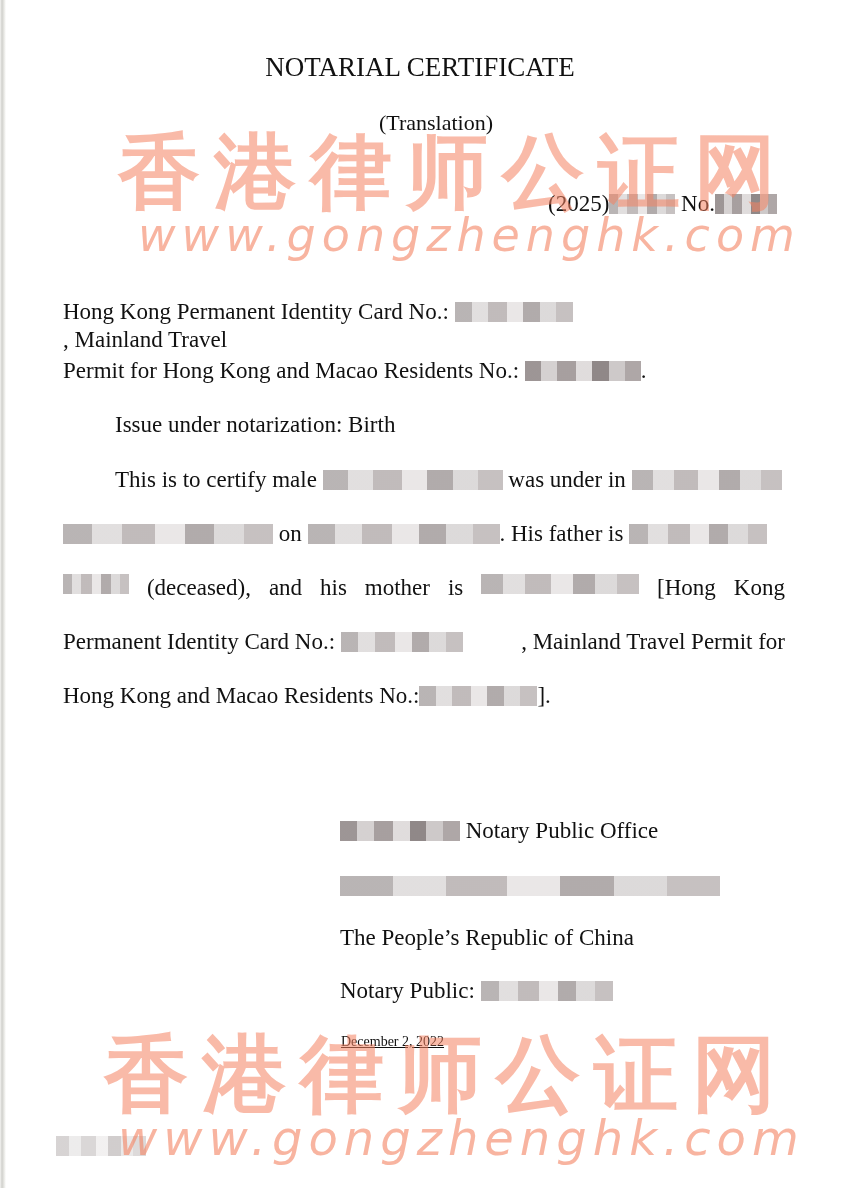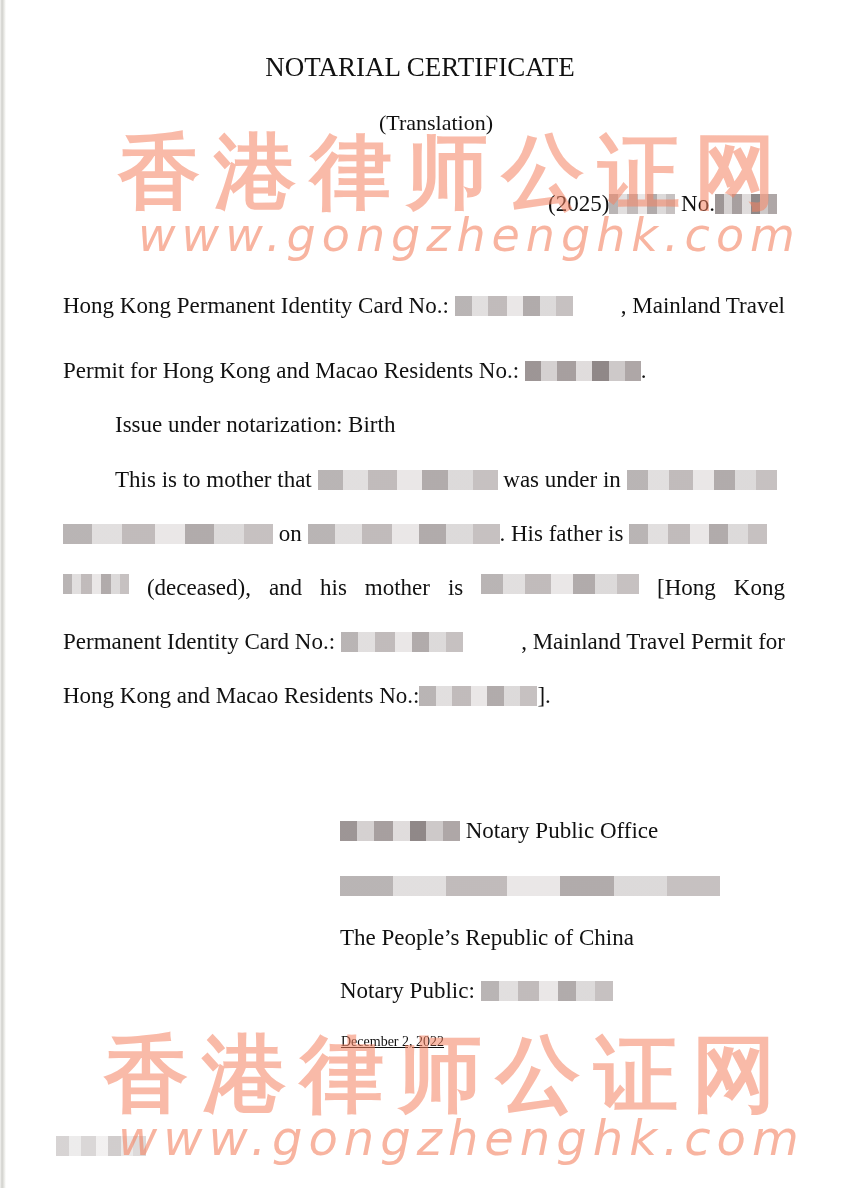--- a/index.html
+++ b/index.html
@@ -55,33 +55,33 @@
 
   <div class="title">NOTARIAL CERTIFICATE</div>
   <div class="subtitle">(Translation)</div>
 
   <div class="line" style="top:190px; left:548px;">
     <span>(2025)</span><span class="redact light" style="width:66px;"></span>
     <span>No.</span><span class="redact" style="width:62px;"></span>
   </div>
 
 
-  <div class="line justify" style="top:292px; left:63px;">
+  <div class="line justify" style="top:298px; left:63px;flex-direction:column;">
     <span><span>Hong Kong Permanent Identity Card No.:</span> <span class="redact light" style="width:118px;"></span></span>
     <span>, Mainland Travel</span>
   </div>
 
   <div class="line" style="top:357px; left:63px;">
     <span>Permit for Hong Kong and Macao Residents No.:</span> <span class="redact" style="width:116px;"></span><span>.</span>
   </div>
 
   <div class="line" style="top:411px; left:115px;">Issue under notarization: Birth</div>
 
   <div class="line" style="top:466px; left:115px;">
-    <span>This is to mother that</span> <span class="redact light" style="width:180px;"></span> <span>was under in</span> <span class="redact light" style="width:150px;"></span>
+    <span>This is to certify male</span> <span class="redact light" style="width:180px;"></span> <span>was under in</span> <span class="redact light" style="width:150px;"></span>
   </div>
 
   <div class="line" style="top:520px; left:63px;">
     <span class="redact light" style="width:210px;"></span> <span>on</span> <span class="redact light" style="width:192px;"></span><span>. His father is</span> <span class="redact light" style="width:138px;"></span>
   </div>
 
   <div class="line justify" style="top:574px; left:63px;">
     <span class="redact light" style="width:66px;"></span>
     <span>(deceased),</span>
     <span>and</span>

